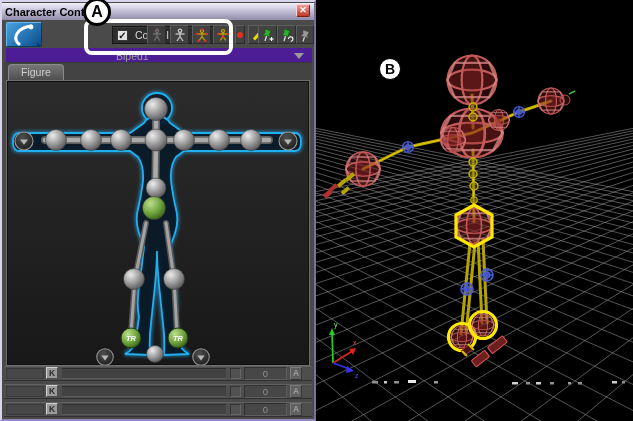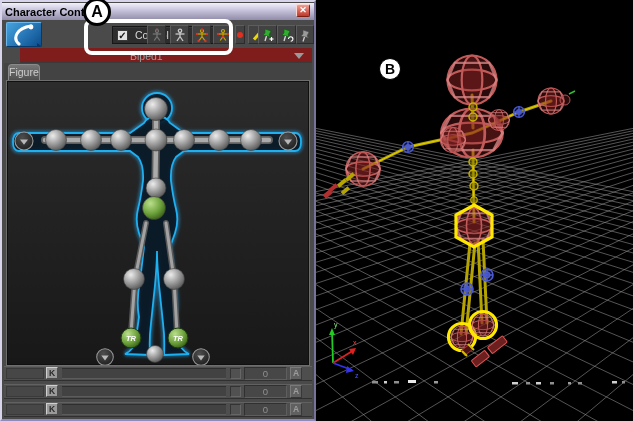--- a/index.html
+++ b/index.html
@@ -26,28 +26,28 @@
            border:1px solid #171717;box-shadow:inset 0 1px 0 rgba(255,255,255,.06);
            display:flex;align-items:center;padding:0 4px;}
   #ctrlrig .cb{width:11px;height:11px;background:#e2e2e2;border:1px solid #3a3a3a;
                font-size:10px;line-height:9px;font-weight:bold;color:#151515;text-align:center;}
   #ctrlrig .lbl{margin-left:7px;font-size:10.5px;color:#d6d6d6;}
   .tbtn{position:absolute;top:4px;width:19px;height:19px;background:#424242;
         border:1px solid;border-color:#5d5d5d #2c2c2c #2c2c2c #5d5d5d;
         display:flex;align-items:center;justify-content:center;}
   .tbtn.dis{background:#3c3c3c;}
   
-  #chardrop{position:absolute;left:18px;top:46px;right:2px;height:15px;background:#7f1d1d;
+  #chardrop{position:absolute;left:4px;top:46px;right:2px;height:15px;background:#4c1d95;
             border-bottom:1px solid #3a3a3a;}
   #chardrop .val{position:absolute;left:110px;top:2px;font-size:10.5px;color:#9f9f9f;}
   #chardrop .chev{position:absolute;right:8px;top:5px;width:0;height:0;
             border-left:5px solid transparent;border-right:5px solid transparent;border-top:6px solid #9a9a9a;}
   
   #tabstrip{position:absolute;left:2px;top:61px;right:2px;height:17px;background:#434343;}
-  #tab-figure{position:absolute;left:4px;bottom:0;height:16px;padding:0 0;line-height:15px;
+  #tab-figure{position:absolute;left:4px;bottom:0;height:16px;padding:0 12px;line-height:15px;
             font-size:10.5px;color:#cccccc;background:linear-gradient(#767676,#4f4f4f);
             border:1px solid #8a8a8a;border-bottom:none;border-radius:4px 4px 0 0;}
   
   #figcanvas{position:absolute;left:4px;top:78px;width:304px;height:286px;
              background:linear-gradient(#2c2c2c,#181818);
              border:1px solid #6e6e6e;box-shadow:inset 0 0 0 1px #101010;font-style:italic;}
   #figcanvas svg{position:absolute;left:0;top:0;}
   
   .crow{position:absolute;left:2px;right:2px;height:15px;background:#4e4e4e;
         border-top:1px solid #616161;border-bottom:1px solid #303030;}

